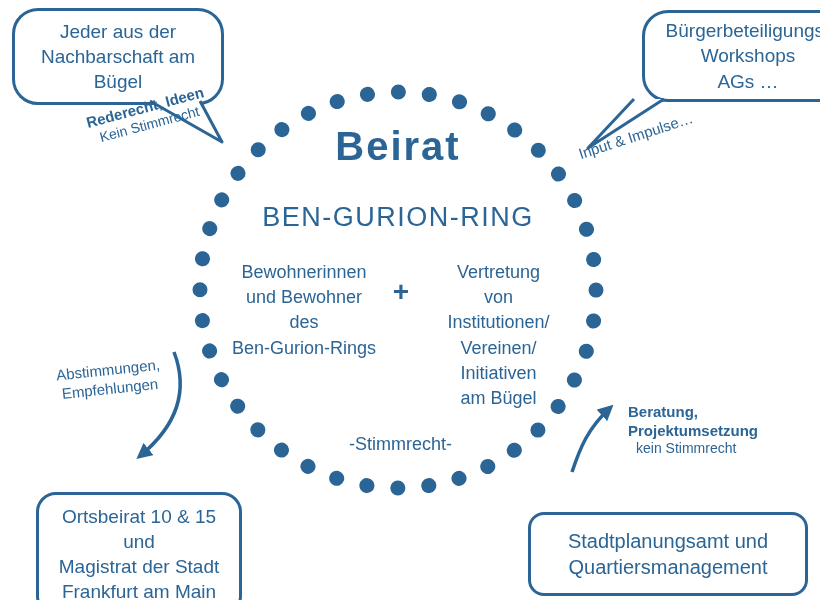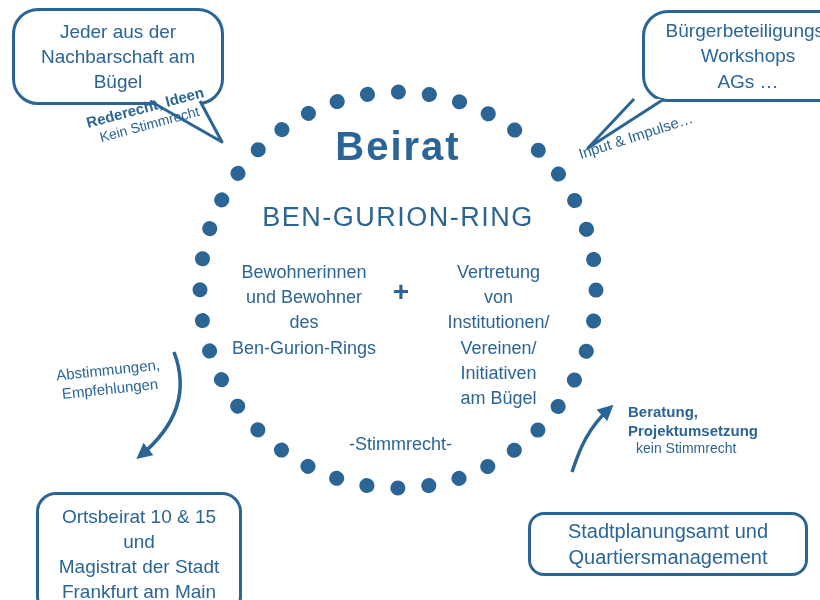--- a/index.html
+++ b/index.html
@@ -54,21 +54,21 @@
 AGs …</span>
   </div>
 
   <div class="box" style="left:36px; top:468px; width:206px; height:124px; border-radius:20px;">
     <span class="pre">Ortsbeirat 10 &amp; 15
 und
 Magistrat der Stadt
 Frankfurt am Main</span>
   </div>
 
-  <div class="box" style="left:528px; top:488px; width:280px; height:64px; font-size:20px;">
+  <div class="box" style="left:528px; top:488px; width:280px; height:84px; font-size:20px;">
     <span class="pre">Stadtplanungsamt und
 Quartiersmanagement</span>
   </div>
 
   <svg class="layer" width="820" height="600" viewBox="0 0 820 600">
     <defs>
       <marker id="ah" viewBox="0 0 10 10" refX="7" refY="5" markerWidth="4.5" markerHeight="4.5" orient="auto-start-reverse">
         <path d="M0,0 L10,5 L0,10 z" fill="#2b6596"></path>
       </marker>
     </defs>

